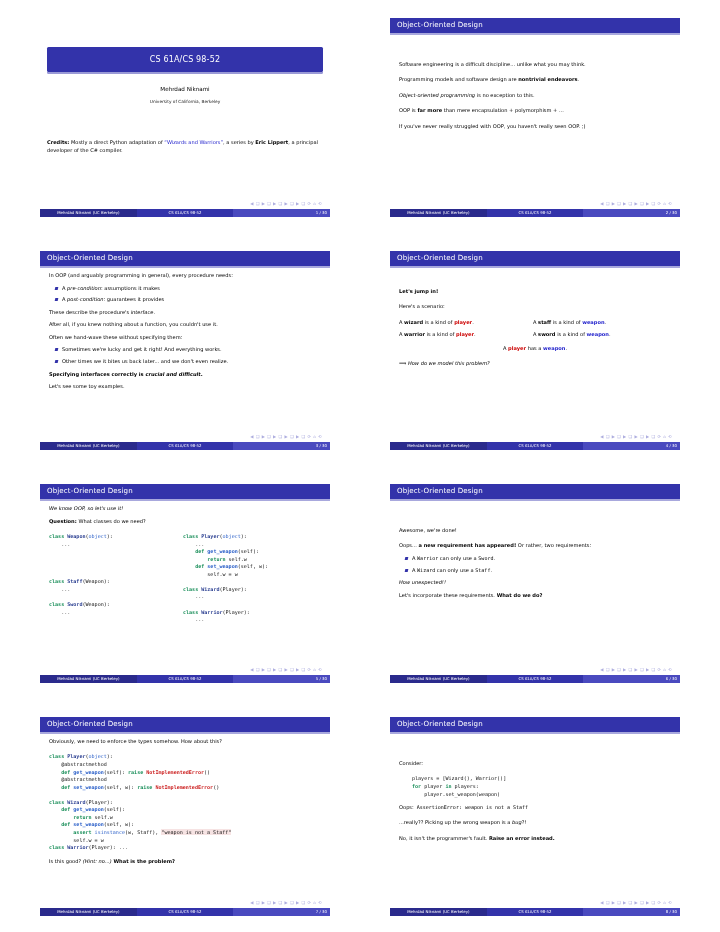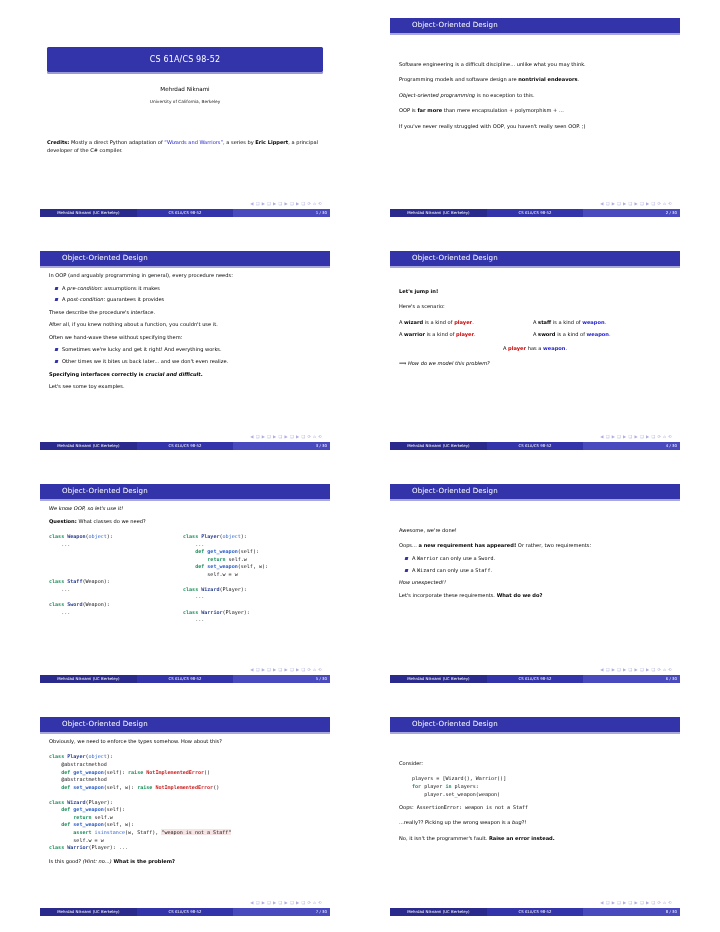--- a/index.html
+++ b/index.html
@@ -35,21 +35,21 @@
     color: #000000;
   }
 
   
   .titlebar {
     position: relative;
     height: 15px;
     background: #3333aa;
     display: flex;
     align-items: center;
-    padding-left: 22px;
+    padding-left: 7px;
   }
   .titlebar .tt {
     color: #ffffff;
     font-size: 7.1px;
     letter-spacing: .1px;
   }
   .titlebar::after {
     content: "";
     position: absolute;
     left: 0; right: 0; bottom: -1.6px; height: 1.6px;

